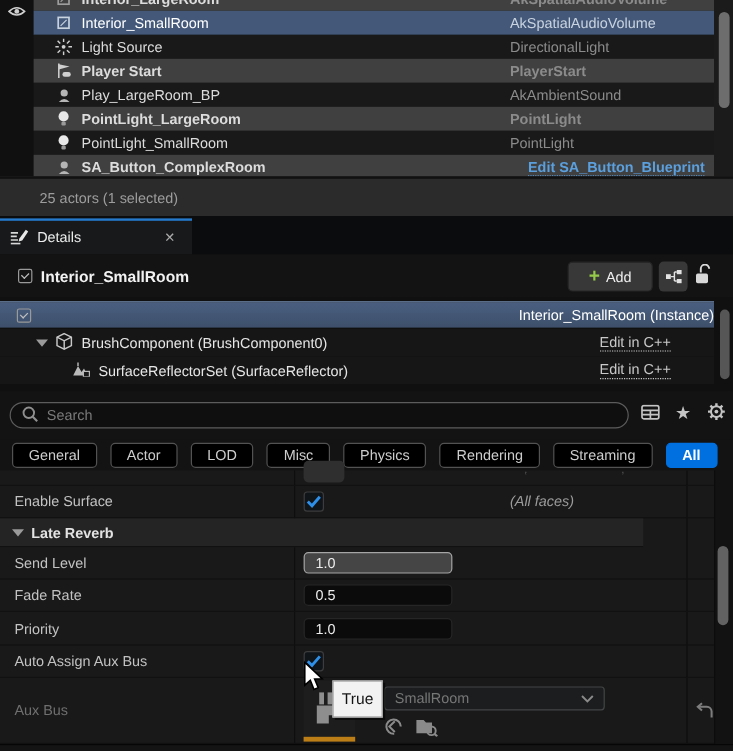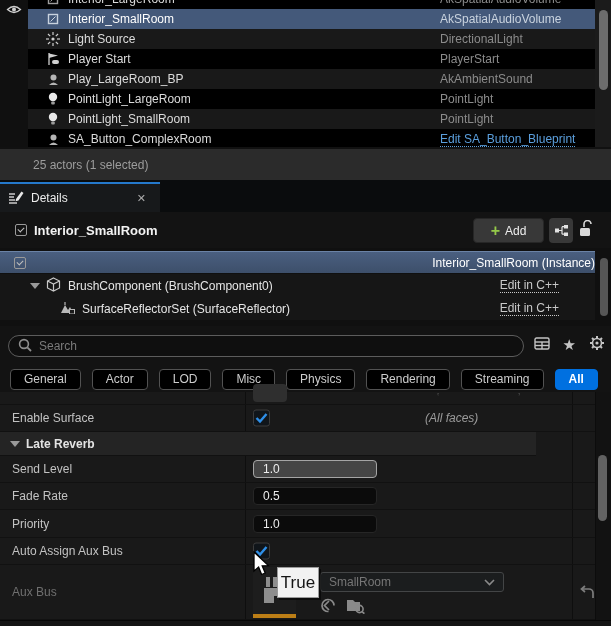--- a/index.html
+++ b/index.html
@@ -6,26 +6,26 @@
   *{box-sizing:border-box;font-family:"Liberation Sans",sans-serif;}
   .app{position:relative;width:611px;height:626px;background:#131313;overflow:hidden;color:#cfcfcf;font-size:12px;}
 
   
   .outliner{position:absolute;left:0;top:0;width:611px;height:147px;background:#141414;overflow:hidden;}
   .o-gutter{position:absolute;left:0;top:0;width:28px;height:147px;background:#101010;}
   .o-scroll-track{position:absolute;right:0;top:0;width:16px;height:147px;background:#1b1b1b;}
   .o-scroll-thumb{position:absolute;right:3px;top:10px;width:9px;height:80px;border-radius:5px;background:#6d6d6d;}
   .o-row{position:absolute;left:28px;width:567px;height:20px;display:flex;align-items:center;}
   .o-row.odd{background:#191919;}
-  .o-row.even{background:#000000;}
+  .o-row.even{background:#404040;font-weight:bold;}
   .o-row.selected{background:#44597a;}
   .o-icon{width:14px;height:14px;margin-left:18px;margin-right:8px;display:flex;align-items:center;justify-content:center;flex:none;}
   .o-name{color:#dcdcdc;white-space:nowrap;}
   .o-row.selected .o-name{color:#fff;}
-  .o-type{position:absolute;left:412px;color:#8b8b8b;white-space:nowrap;}
+  .o-type{position:absolute;left:397px;color:#8b8b8b;white-space:nowrap;}
   .o-row.selected .o-type{color:#c9d3df;}
   .o-type-link{position:absolute;left:412px;color:#5b9fdd;border-bottom:1px dotted #5b9fdd;white-space:nowrap;cursor:pointer;}
   .eye{position:absolute;left:6px;top:4px;}
 
   
   .status-bar{position:absolute;left:0;top:147px;width:611px;height:33px;background:#2b2b2b;border-top:2px solid #111;display:flex;align-items:center;padding-left:33px;color:#9d9d9d;}
 
   
   .tab-bar{position:absolute;left:0;top:180px;width:611px;height:32px;background:#0a0c0d;}
   .tab{position:absolute;left:0;top:2px;width:160px;height:30px;background:#17191b;border-top:2px solid #2579cc;display:flex;align-items:center;padding-left:8px;}
@@ -87,21 +87,21 @@
   
   .thumb{position:absolute;left:253px;top:2px;width:43px;height:51px;background:#1d1d1d;border-bottom:4px solid #bc7e16;display:flex;align-items:center;justify-content:center;}
   .combo{position:absolute;left:320px;top:7px;width:184px;height:20px;background:#1b1d1e;border:1px solid #434546;border-radius:3px;display:flex;align-items:center;justify-content:space-between;padding:0 8px;}
   .combo-val{color:#767676;}
   .aux-icons{position:absolute;left:320px;top:32px;display:flex;gap:9px;align-items:center;}
   .reset-btn{position:absolute;left:578px;top:20px;cursor:pointer;}
 
   .bottom-strip{position:absolute;left:0;top:620px;width:611px;height:6px;background:#141414;border-top:1px solid #060606;}
 
   
-  .tooltip{position:absolute;left:277px;top:567px;width:42px;height:31px;background:#f2f2f2;border:1px solid #9a9a9a;box-shadow:2px 2px 0 rgba(0,0,0,.55);display:flex;align-items:center;justify-content:center;color:#141414;font-size:17px;z-index:40;}
+  .tooltip{position:absolute;left:277px;top:567px;width:42px;height:31px;background:#f2f2f2;border:1px solid #9a9a9a;box-shadow:2px 2px 0 rgba(0,0,0,.55);display:flex;align-items:center;justify-content:center;color:#141414;font-size:13px;z-index:40;}
   .cursor{position:absolute;left:251px;top:551px;z-index:50;}
 </style>
 </head>
 <body>
 
 <div class="app">
 
   <div class="outliner">
     <div class="o-gutter"></div>
 

